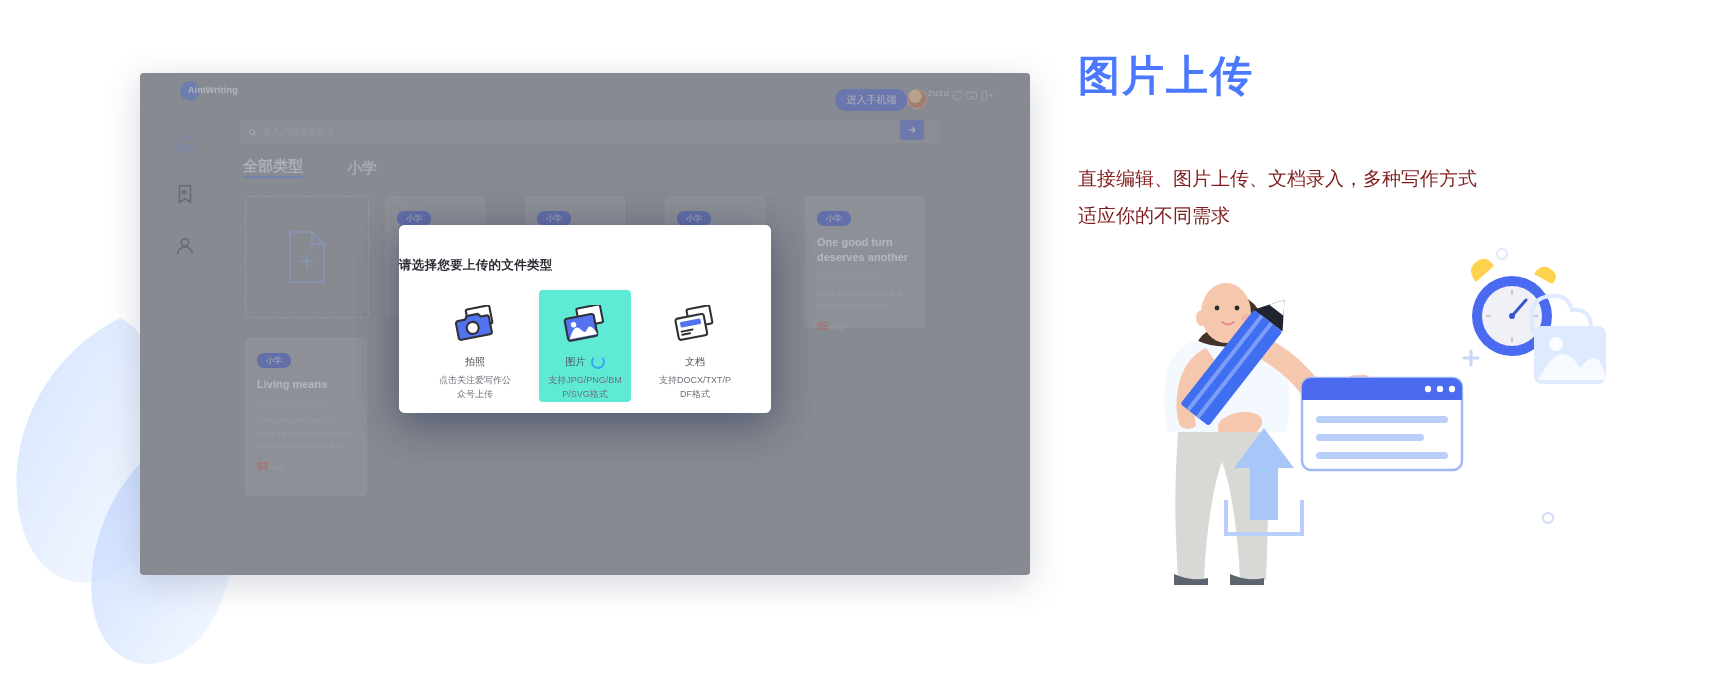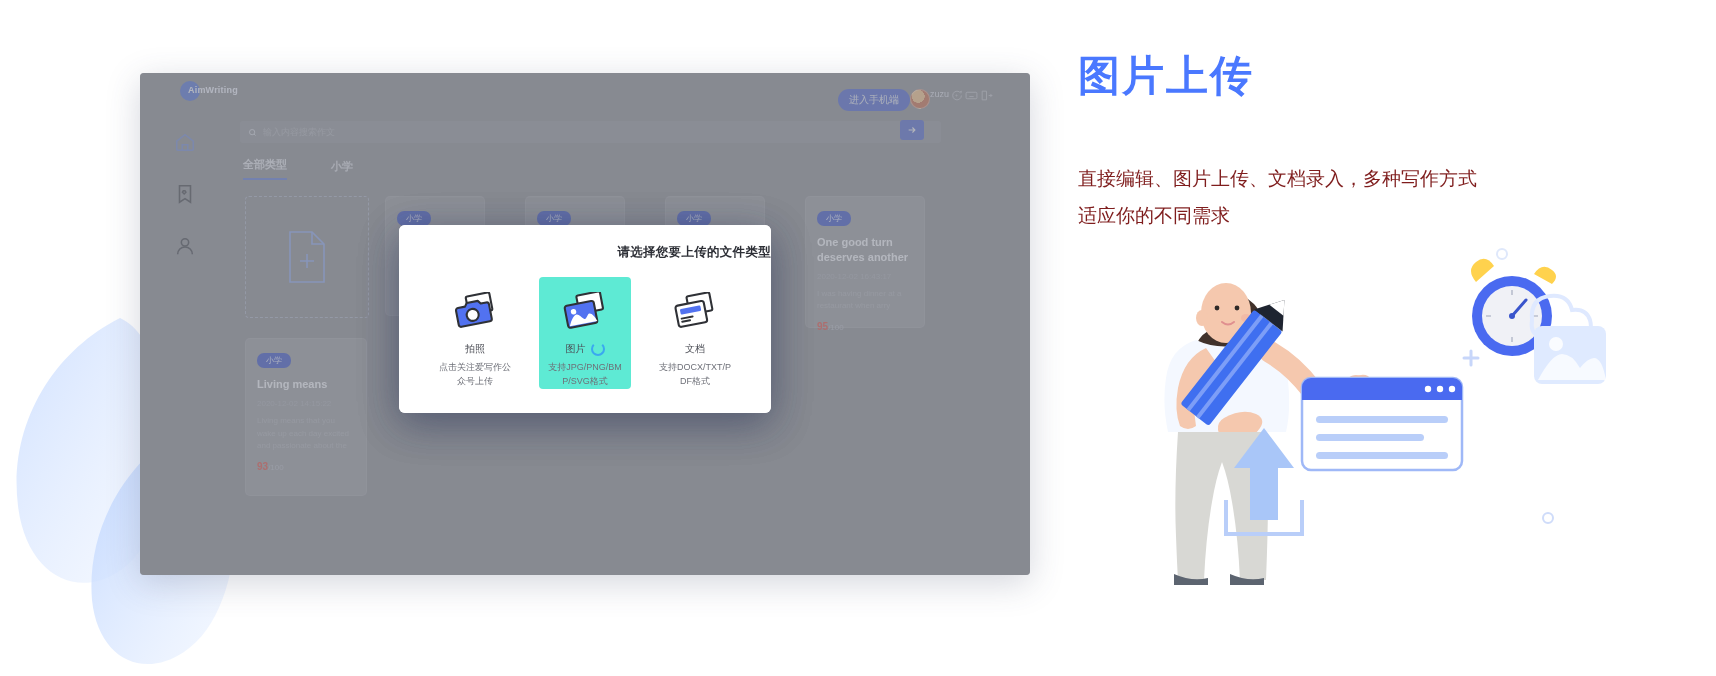--- a/index.html
+++ b/index.html
@@ -43,21 +43,21 @@
   .btn-mobile {
     background:#4a63d8; color:#e9edfb; font-size:10px;
     border-radius:11px; padding:4px 11px; white-space:nowrap;
     opacity:.9;
   }
   .avatar {
     width:18px; height:18px; border-radius:50%;
     background: radial-gradient(circle at 40% 35%, #f3c38a 0 40%, #c96f4e 41% 100%);
     border:1px solid rgba(255,255,255,.35);
   }
-  .uname { font-size:9px; color:#d8dbe3; }
+  .uname { font-size:9px; color:#d8dbe3;font-family:Liberation Mono, monospace; }
   .ticon { width:15px; height:13px; opacity:.55; }
 
   
   .rail { position:absolute; left:22px; top:58px; width:46px; display:flex; flex-direction:column; gap:30px; align-items:center; }
   .rail-item { width:22px; height:22px; opacity:.72; }
 
   
   .search {
     position:absolute; left:100px; top:48px; width:685px; height:22px;
     background:rgba(255,255,255,.08); border-radius:3px;
@@ -65,21 +65,21 @@
   }
   .search-ph { font-size:9px; color:#c3c6cf; opacity:.55; }
   .send-btn {
     position:absolute; left:760px; top:47px; width:24px; height:20px;
     border-radius:3px; background:#4a63d8; opacity:.85;
     display:flex; align-items:center; justify-content:center;
   }
 
   
   .tabs { position:absolute; left:103px; top:84px; display:flex; gap:44px; align-items:flex-end; }
-  .tab { font-size:11px; font-weight:bold; color:#e7e9ef; opacity:.8; padding-bottom:6px; }
+  .tab { font-size:15px; font-weight:bold; color:#e7e9ef; opacity:.8; }
   .tab.active { color:#f2f4fa; border-bottom:2px solid #5878e8; }
 
   
   .upload-box {
     position:absolute; left:105px; top:123px; width:122px; height:120px;
     border:1px dashed rgba(200,210,240,.5); border-radius:4px;
     display:flex; align-items:center; justify-content:center;
   }
 
   
@@ -101,22 +101,22 @@
 
   
   .modal {
     position:absolute; left:259px; top:152px;
     width:372px; height:188px;
     background:#fff; border-radius:6px;
     box-shadow:0 10px 40px rgba(30,40,80,.28);
     z-index:30;
   }
   .modal-title {
-    text-align:right; font-size:12.5px; font-weight:bold;
-    color:#2d2f36; margin-top:19px; letter-spacing:.3px;
+    text-align:left; font-size:12.5px; font-weight:bold;
+    color:#2d2f36; margin-top:32px; letter-spacing:.3px;
   }
   .opts { display:flex; justify-content:center; gap:18px; margin-top:16px; }
   .opt {
     width:92px; height:112px; border-radius:4px;
     display:flex; flex-direction:column; align-items:center;
     padding-top:12px; box-sizing:border-box;
   }
   .opt.selected { background:#5eead4; }
   .opt-icon { height:46px; display:flex; align-items:center; }
   .opt-label {

